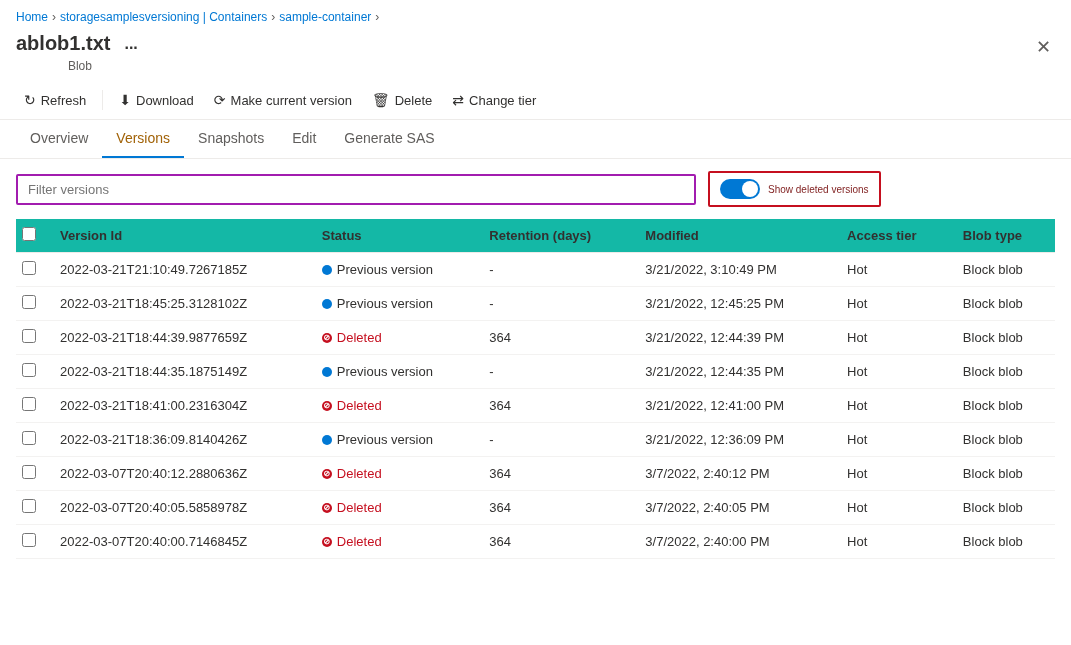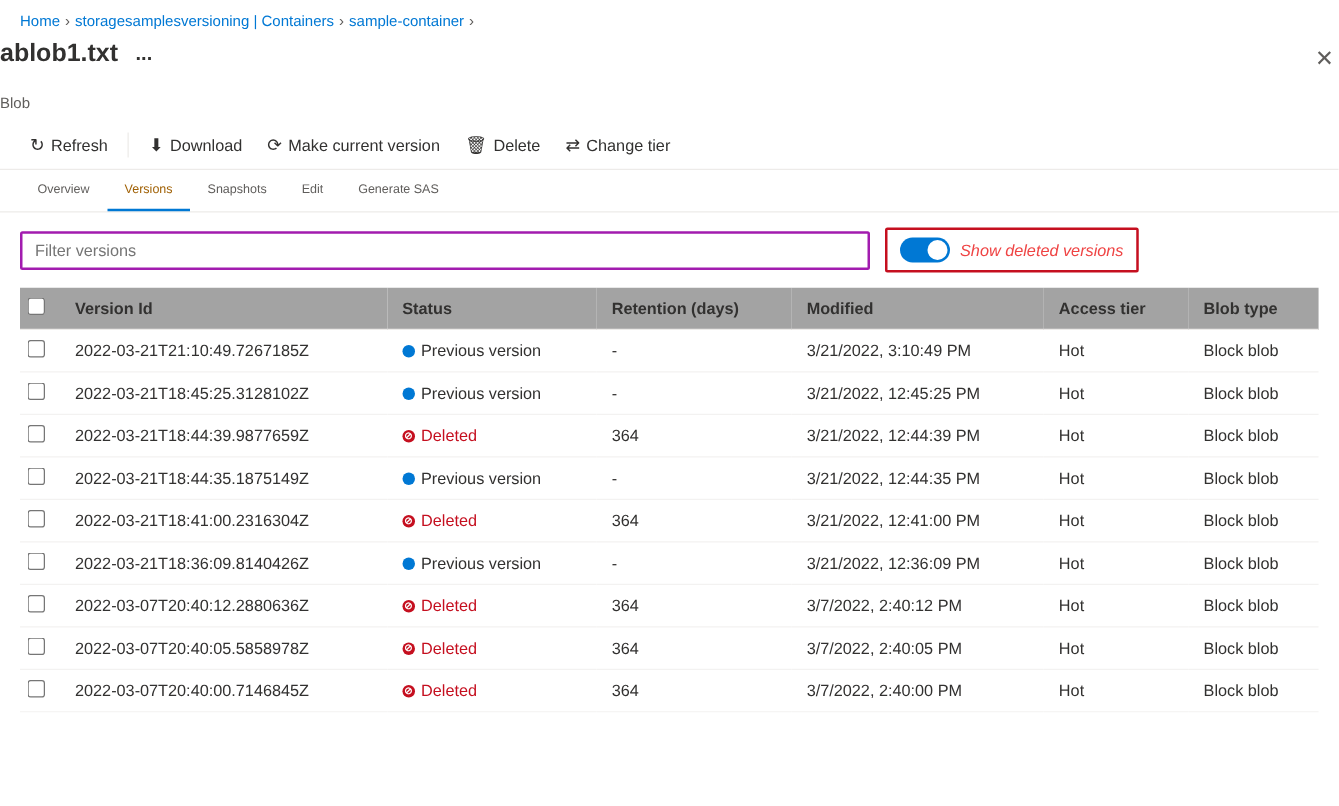--- a/index.html
+++ b/index.html
@@ -2,49 +2,49 @@
 <html><head>
   <meta charset="utf-8">
   <style>
     * { box-sizing: border-box; margin: 0; padding: 0; }
     body { font-family: 'Segoe UI', Arial, sans-serif; font-size: 13px; color: #323130; background: #fff; }
 
     .breadcrumb { display: flex; align-items: center; gap: 4px; padding: 10px 16px 4px; font-size: 12px; color: #0078d4; }
     .breadcrumb span { color: #605e5c; }
     .breadcrumb a { color: #0078d4; text-decoration: none; }
 
-    .header { display: flex; align-items: flex-start; justify-content: space-between; padding: 4px 0 8px; }
+    .header { display: flex; align-items: flex-start; justify-content: space-between; padding: 4px 16px 8px; text-align: center; }
     .header-left h1 { font-size: 20px; font-weight: 600; color: #323130; display: flex; align-items: center; gap: 8px; }
-    .header-left .subtitle { font-size: 12px; color: #605e5c; margin-top: 20px; }
+    .header-left .subtitle { font-size: 12px; color: #605e5c; margin-top: 4px; }
     .header-right { cursor: pointer; color: #605e5c; font-size: 18px; padding: 4px; }
 
     .toolbar { display: flex; align-items: center; gap: 4px; padding: 6px 16px; border-bottom: 1px solid #edebe9; flex-wrap: wrap; }
     .toolbar-btn { display: flex; align-items: center; gap: 5px; padding: 5px 8px; border: none; background: none; color: #323130; font-size: 13px; cursor: pointer; border-radius: 2px; }
     .toolbar-btn .icon { font-size: 14px; }
     .toolbar-sep { width: 1px; height: 20px; background: #edebe9; margin: 0 4px; }
 
     .tabs { display: flex; align-items: center; gap: 0; padding: 0 16px; border-bottom: 1px solid #edebe9; }
-    .tab { padding: 10px 14px; font-size: 10px; cursor: pointer; border-bottom: 2px solid transparent; color: #605e5c; text-align: center; }
+    .tab { padding: 10px 14px; font-size: 14px; cursor: pointer; border-bottom: 2px solid transparent; color: #605e5c; text-align: center; }
     .tab.active { color: #a16207; border-bottom: 2px solid #0078d4; font-weight: 500; }
 
     .content { padding: 12px 16px; }
 
     .filter-row { display: flex; align-items: center; gap: 12px; margin-bottom: 12px; }
     .filter-input { flex: 1; max-width: 680px; padding: 6px 10px; border: 2px solid #a21caf; border-radius: 2px; font-size: 13px; color: #323130; outline: none; }
 
     .toggle-container { display: flex; align-items: center; gap: 8px; border: 2px solid #c50f1f; padding: 6px 10px; border-radius: 2px; }
-    .toggle-label { font-size: 13px; color: #ef4444; white-space: nowrap; font-style: italic; }
+    .toggle-label { font-size: 10px; color: #7f1d1d; white-space: nowrap; }
     .toggle { position: relative; display: inline-block; width: 40px; height: 20px; }
     .toggle input { opacity: 0; width: 0; height: 0; }
     .toggle-slider { position: absolute; cursor: pointer; top: 0; left: 0; right: 0; bottom: 0; background: #0078d4; border-radius: 20px; transition: 0.2s; }
     .toggle-slider:before { position: absolute; content: ""; height: 16px; width: 16px; left: 22px; bottom: 2px; background: white; border-radius: 50%; transition: 0.2s; }
 
     .table-container { overflow-x: auto; }
     table { width: 100%; border-collapse: collapse; font-size: 13px; }
-    thead th { padding: 8px 12px; text-align: left; font-weight: 600; color: #323130; border-bottom: 1px solid #edebe9; white-space: nowrap; background: #a3a3a3; }
+    thead th { padding: 8px 12px; text-align: left; font-weight: 600; color: #323130; border-bottom: 1px solid #edebe9; white-space: nowrap; background: #14b8a6; }
     tbody tr { border-bottom: 1px solid #f3f2f1; }
     td { padding: 8px 12px; color: #323130; white-space: nowrap; }
     .checkbox-cell { width: 32px; padding: 8px 6px; }
     .checkbox-cell input[type=checkbox] { cursor: pointer; width: 14px; height: 14px; }
 
     .status-previous { display: flex; align-items: center; gap: 5px; color: #323130; }
     .status-deleted { display: flex; align-items: center; gap: 5px; color: #c50f1f; }
     .dot-prev { width: 10px; height: 10px; border-radius: 50%; background: #0078d4; flex-shrink: 0; }
     .dot-deleted { width: 10px; height: 10px; border-radius: 50%; background: #c50f1f; flex-shrink: 0; display: flex; align-items: center; justify-content: center; color: white; font-size: 8px; font-weight: bold; }
 

